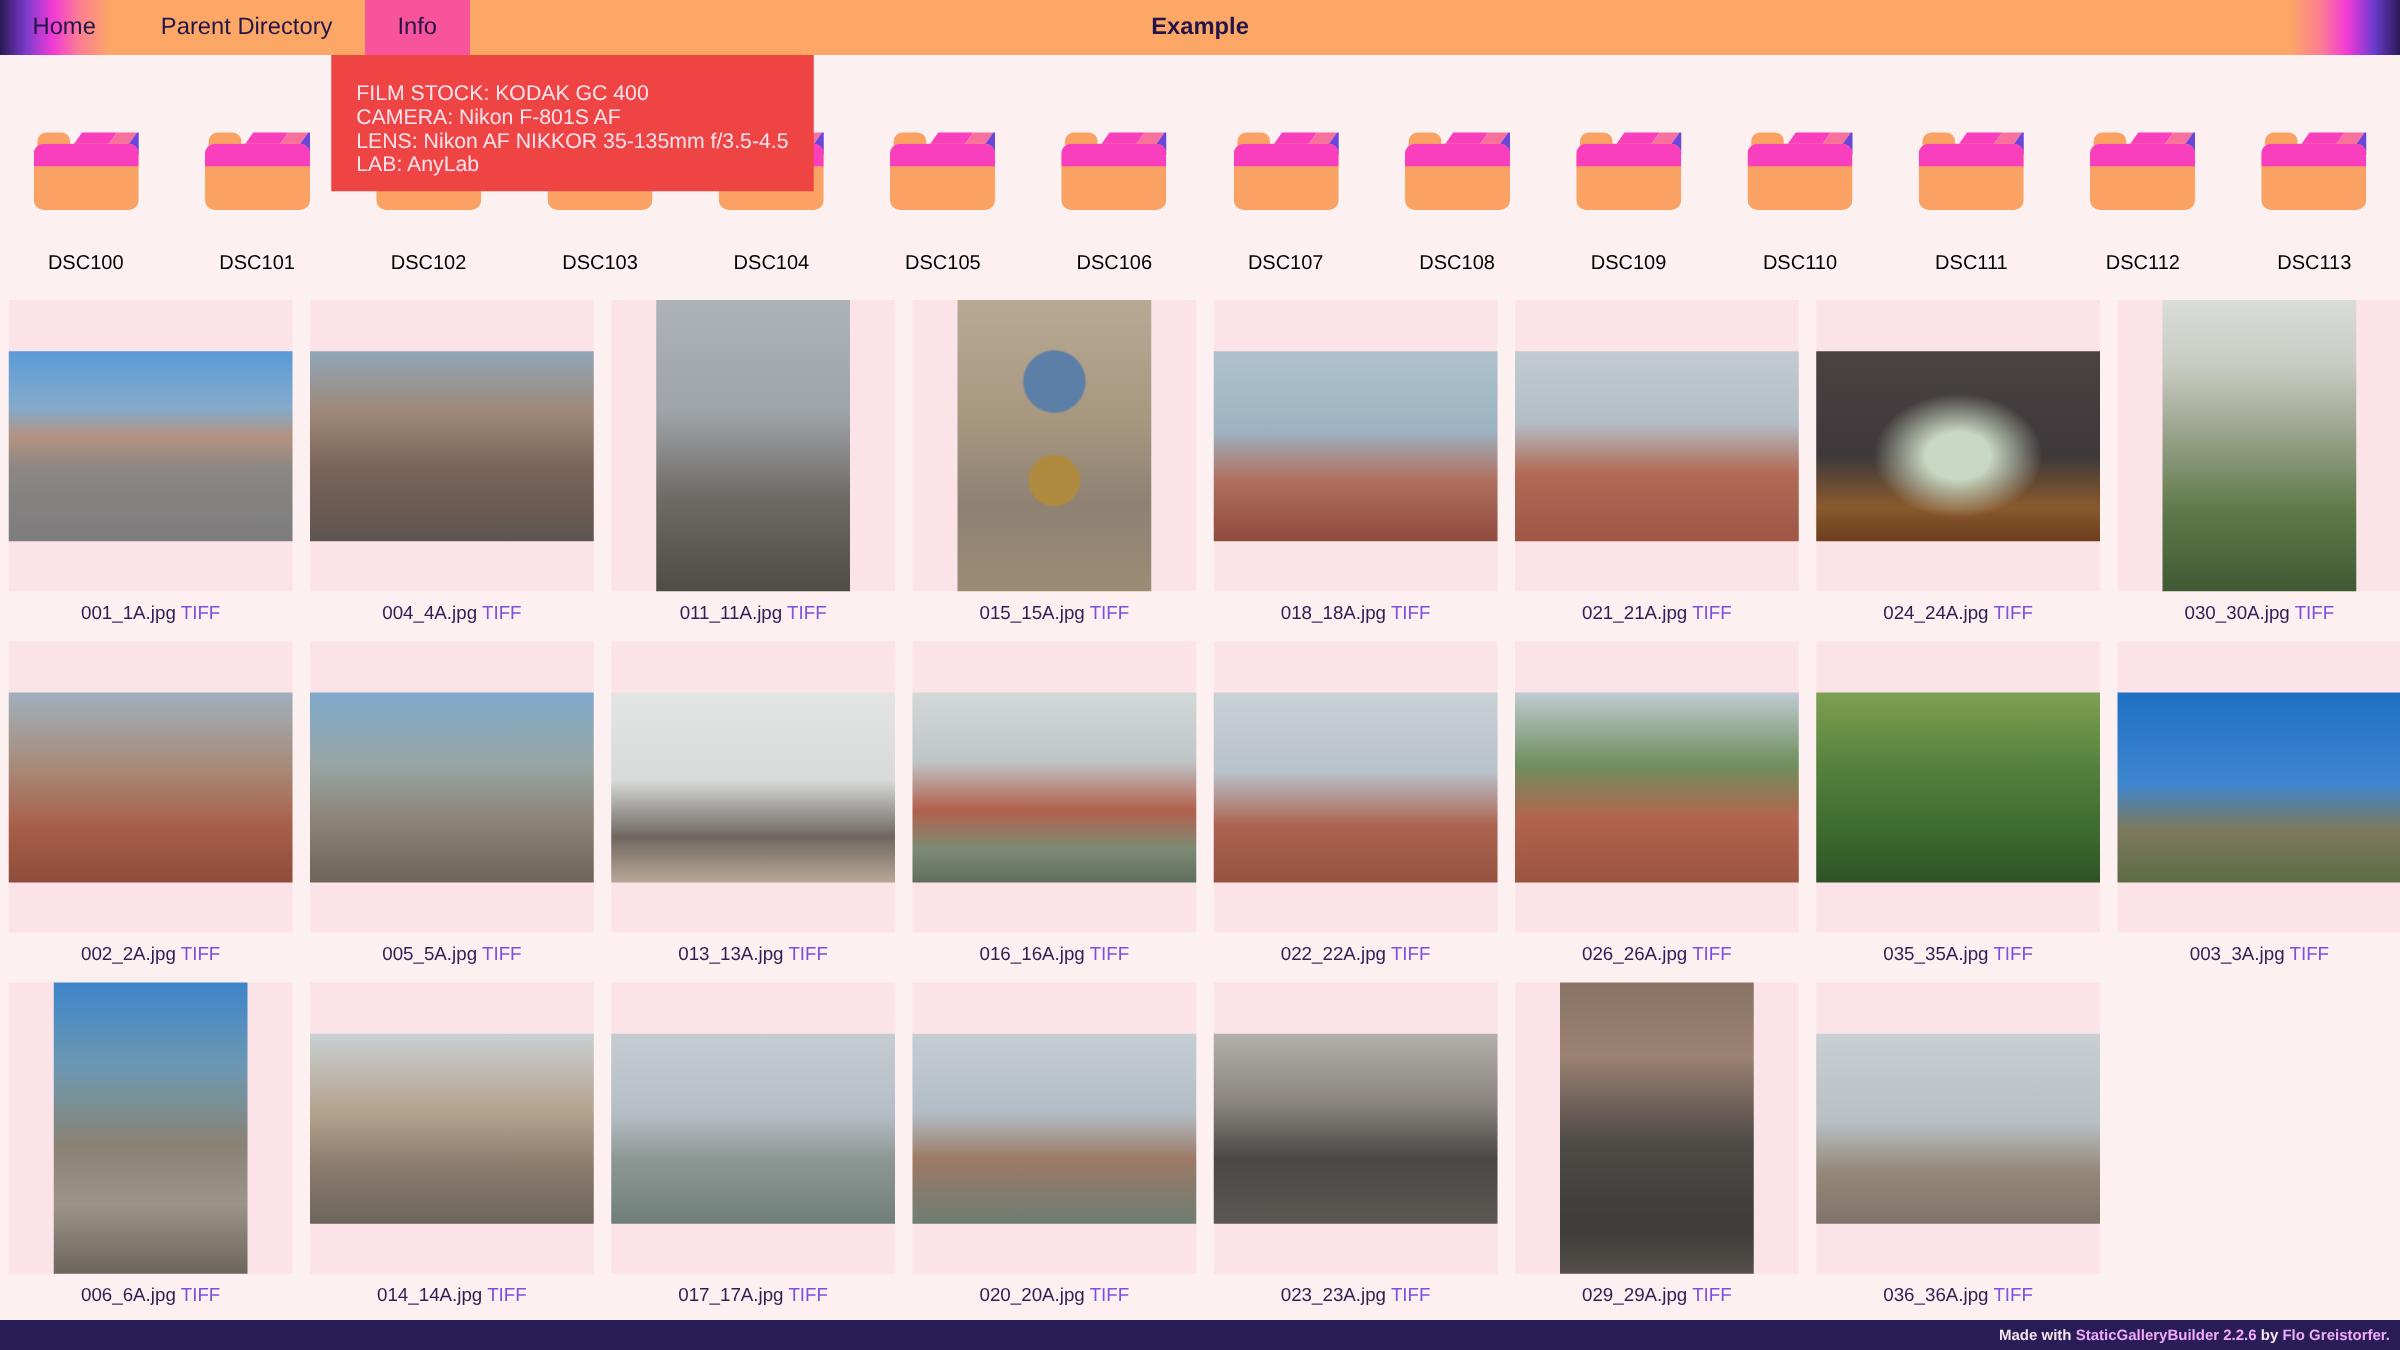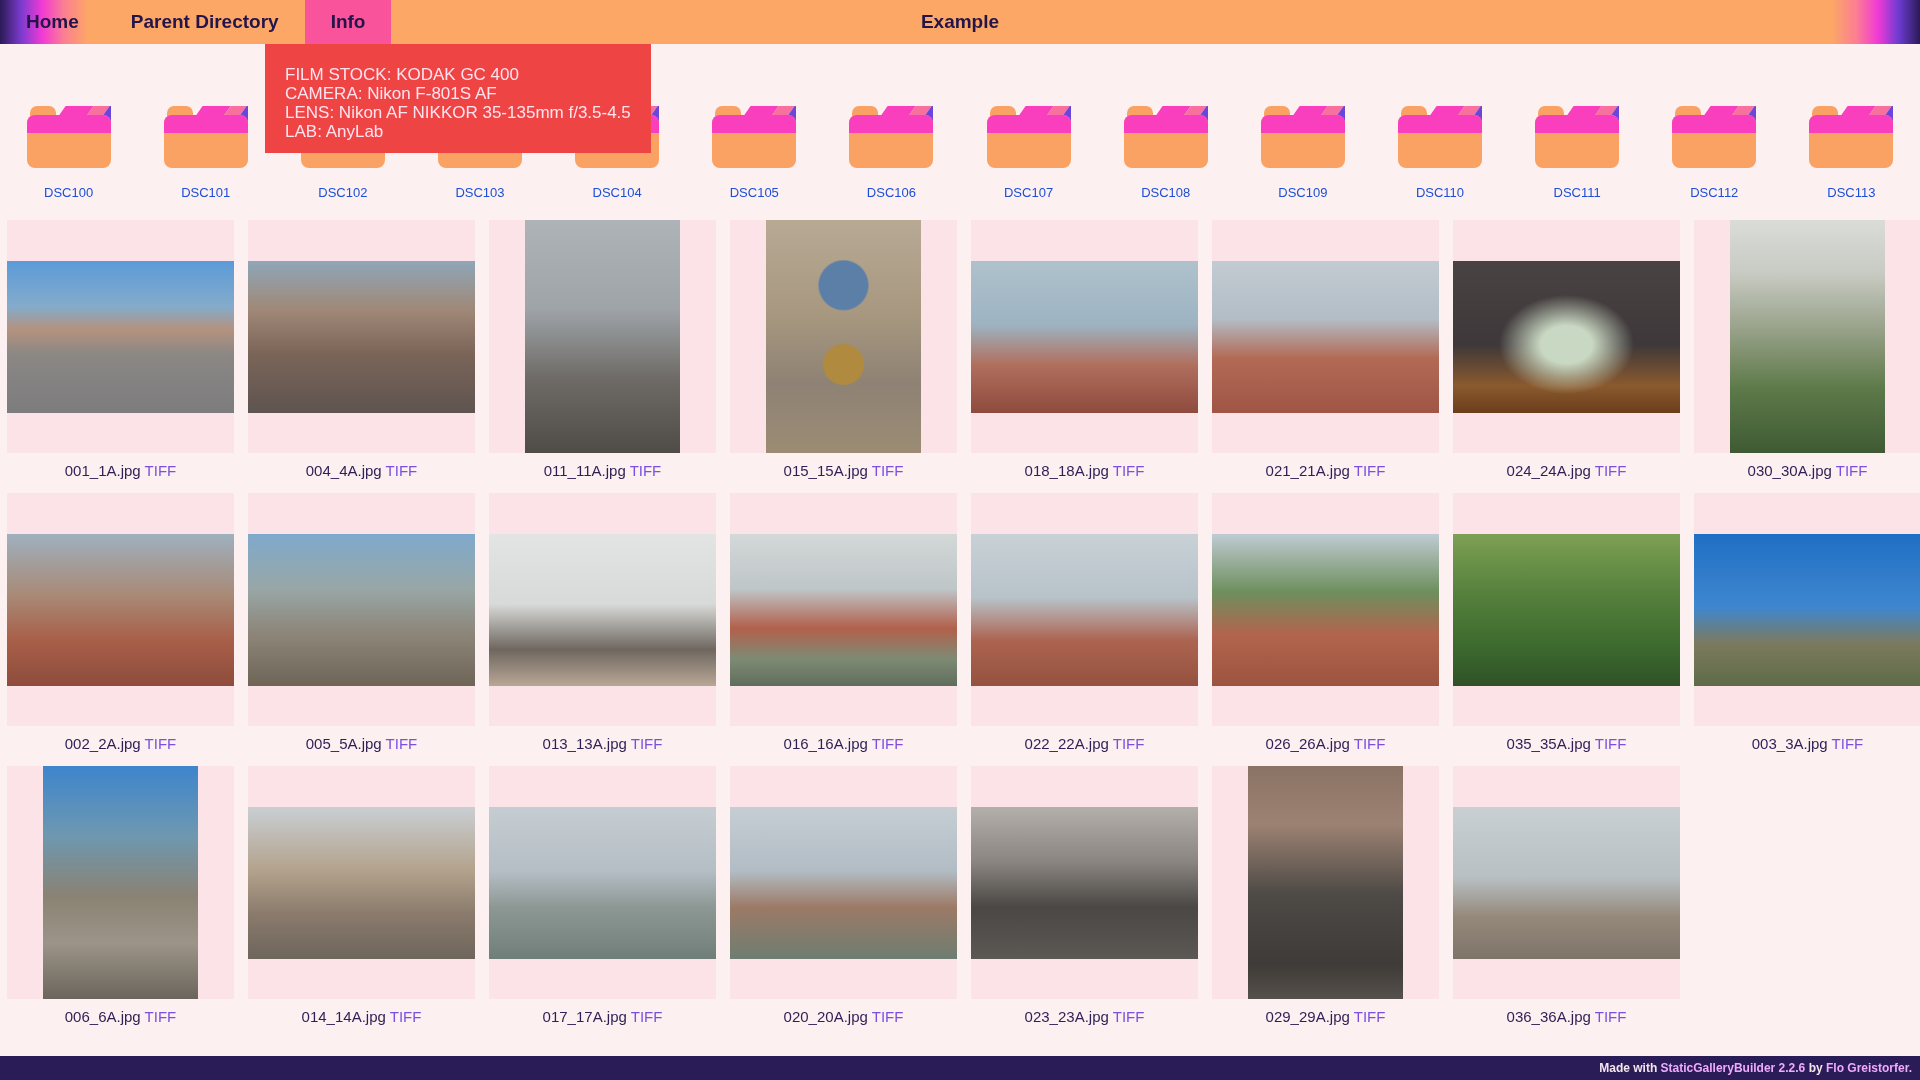--- a/index.html
+++ b/index.html
@@ -19,21 +19,21 @@
       #FCA766 95.4%, #FB7E93 96.7%, #F23AD6 97.8%, #6C3BD0 98.9%, #2B1A56 100%);
     display: flex;
     align-items: stretch;
     z-index: 30;
   }
   .nav-item {
     display: flex;
     align-items: center;
     padding: 0 26px;
     font-size: 19px;
-    font-weight: bold;
+    font-weight: normal;
     color: #231549;
     cursor: pointer;
     white-space: nowrap;
   }
   .nav-item.active { background: #F8539B; }
   .nav-title {
     position: absolute;
     left: 0; right: 0;
     top: 0; bottom: 0;
     display: flex;
@@ -103,23 +103,23 @@
     overflow: hidden;
   }
   .folder-front::before {
     content: "";
     position: absolute;
     left: 0; top: 0;
     width: 100%; height: 18px;
     background: #F93FBE;
   }
   .folder-label {
-    margin-top: 17px;
-    font-size: 13px;
-    color: #1d4ed8;
+    margin-top: 34px;
+    font-size: 16px;
+    color: #000000;
   }
 
   
   .photo-grid {
     margin-top: 20px;
     padding: 0 7px;
     display: grid;
     grid-template-columns: repeat(8, 1fr);
     column-gap: 7px;
     row-gap: 10px;

